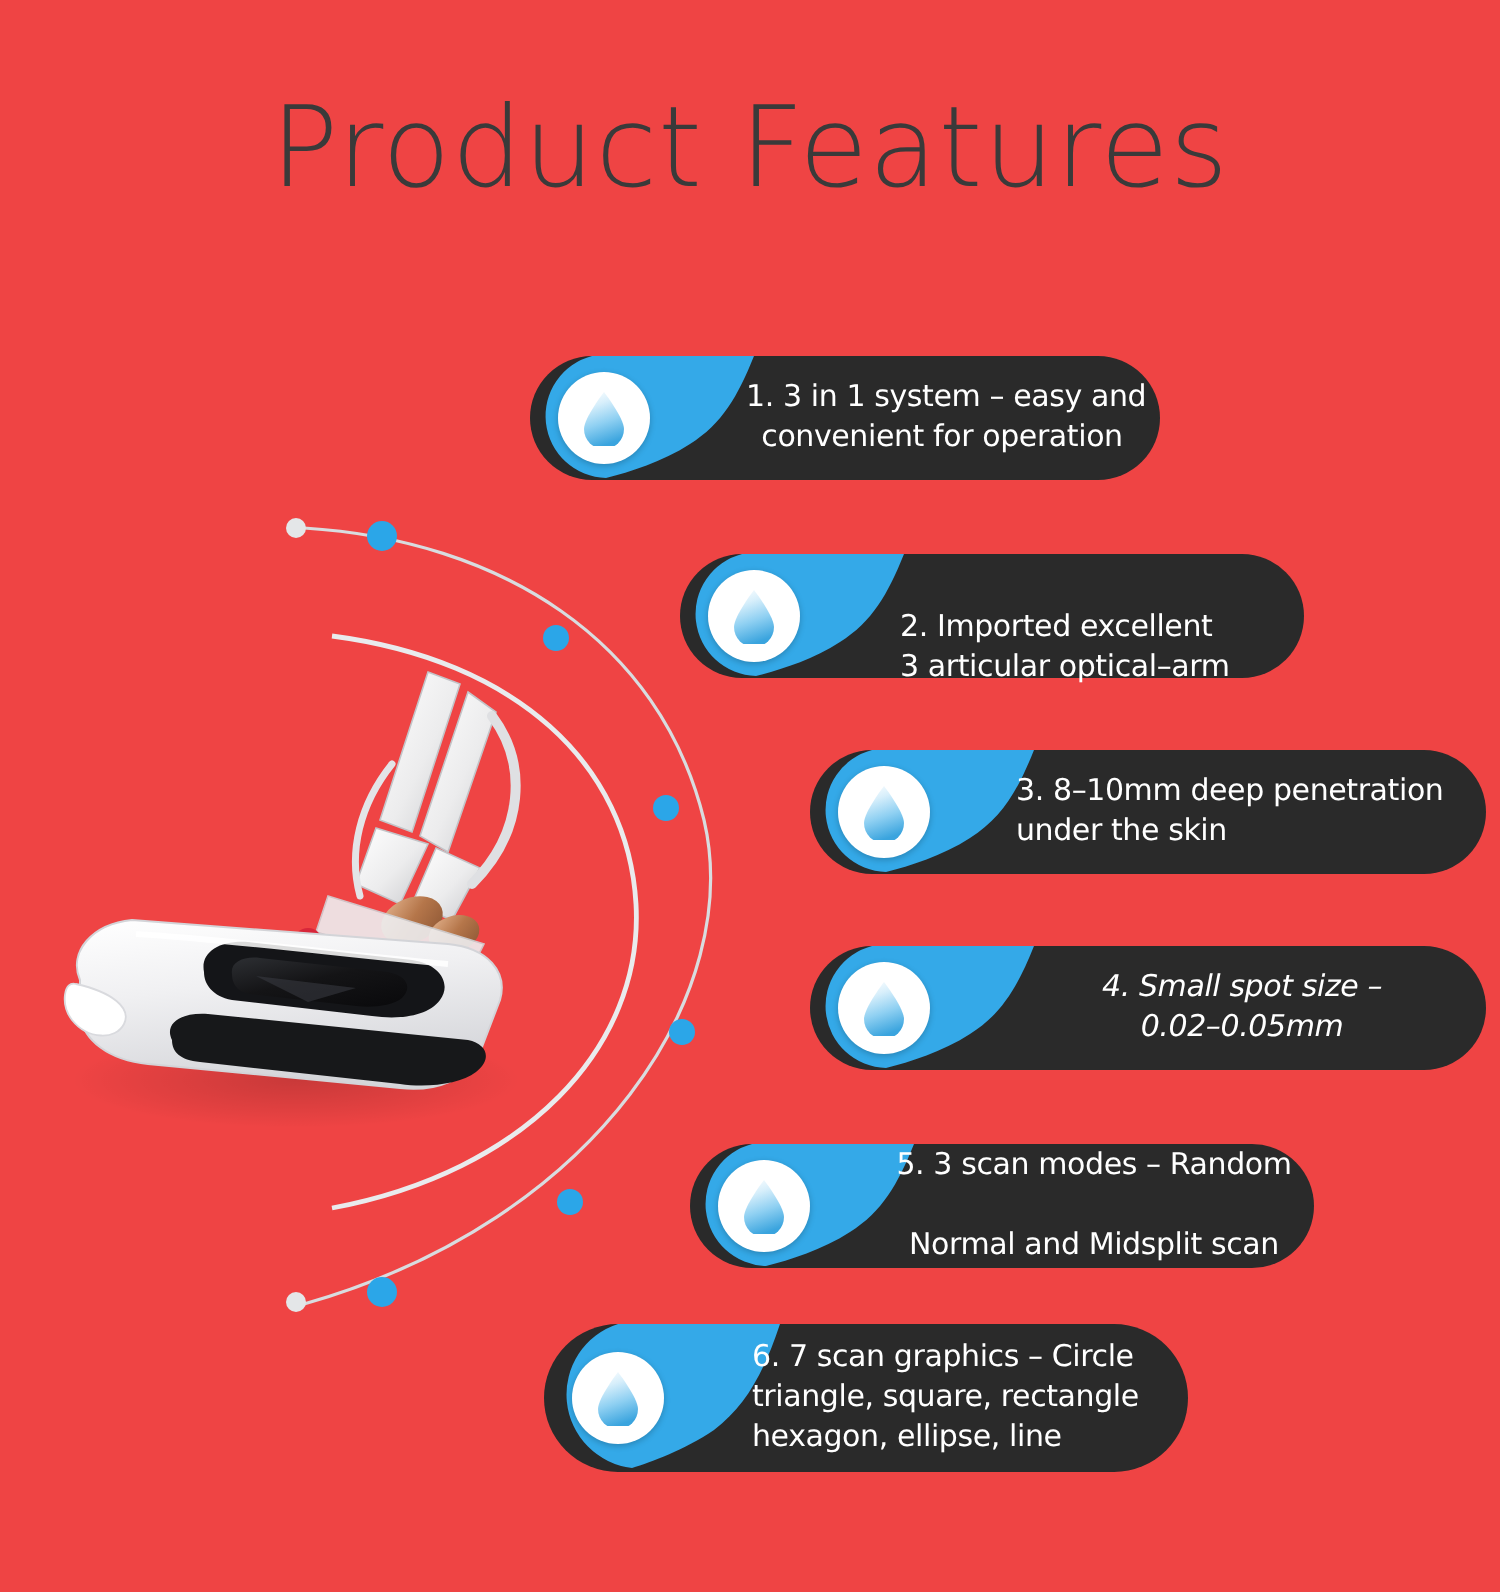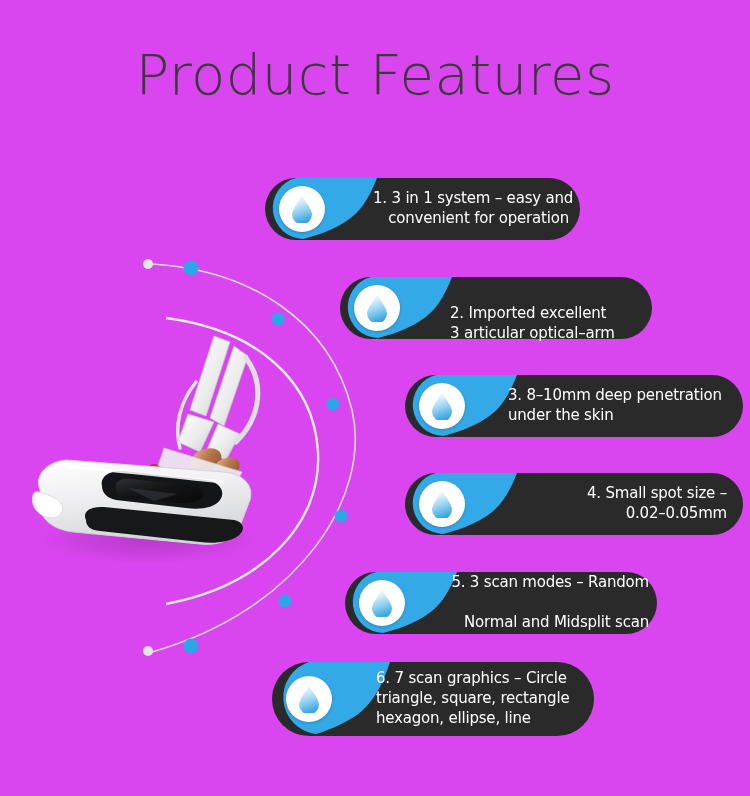--- a/index.html
+++ b/index.html
@@ -7,21 +7,21 @@
   html, body {
     width:750px; height:796px;
     background:#ffffff;
     font-family:"Liberation Sans", sans-serif;
     overflow:hidden;
   }
 
   #stage {
     position:relative;
     width:750px; height:796px;
-    background:#d946ef;
+    background:#ef4444;
   }
 
   
   .page-title {
     position:absolute;
     top:44px; left:0; width:750px;
     text-align:center;
     font-size:56px;
     font-weight:300;
     letter-spacing:0.5px;
@@ -84,21 +84,21 @@
 
   .drop-circle {
     width:46px; height:46px;
     border-radius:50%;
     background:#ffffff;
     box-shadow:0 1px 3px rgba(0,0,0,.22);
     display:flex; align-items:center; justify-content:center;
   }
 
   .align-left   { text-align:left; }
-  .align-center { text-align:right; }
+  .align-center { text-align:center; }
 </style>
 </head>
 <body>
 
 <div id="stage">
 
   <div class="page-title">Product Features</div>
 
   <svg class="arc-layer" viewBox="0 0 750 796" xmlns="http://www.w3.org/2000/svg">
     <defs>
@@ -254,21 +254,21 @@
           <path d="M11 1 C 11 1, 1 14, 1 19.5 A10 10 0 0 0 21 19.5 C 21 14, 11 1, 11 1 Z" fill="url(#dropGrad)"></path>
         </svg>
       </div>
     </div>
     <div class="pill-text align-left" style="left:103px; width:226px;">
       <span>3. 8–10mm deep penetration</span>
       <span>under the skin</span>
     </div>
   </div>
 
-  <div class="pill" style="left:405px; top:473px; width:338px;">
+  <div class="pill" style="left:405px; top:473px; width:338px;font-style:italic;">
     <svg class="pill-svg" viewBox="0 0 338 62" preserveAspectRatio="none" xmlns="http://www.w3.org/2000/svg">
       <path d="M84 0 H307 A31 31 0 0 1 307 62 H31 A31 31 0 0 1 31 0 Z" fill="#2a2a2a"></path>
       <path d="M31 0 H112 C 104 20, 96 34, 80 44 C 66 53, 50 58, 38 61
                A31 31 0 0 1 31 0 Z" fill="#34a9e8"></path>
     </svg>
     <div class="icon-wrap">
       <div class="drop-circle">
         <svg width="22" height="28" viewBox="0 0 22 28">
           <path d="M11 1 C 11 1, 1 14, 1 19.5 A10 10 0 0 0 21 19.5 C 21 14, 11 1, 11 1 Z" fill="url(#dropGrad)"></path>
         </svg>

